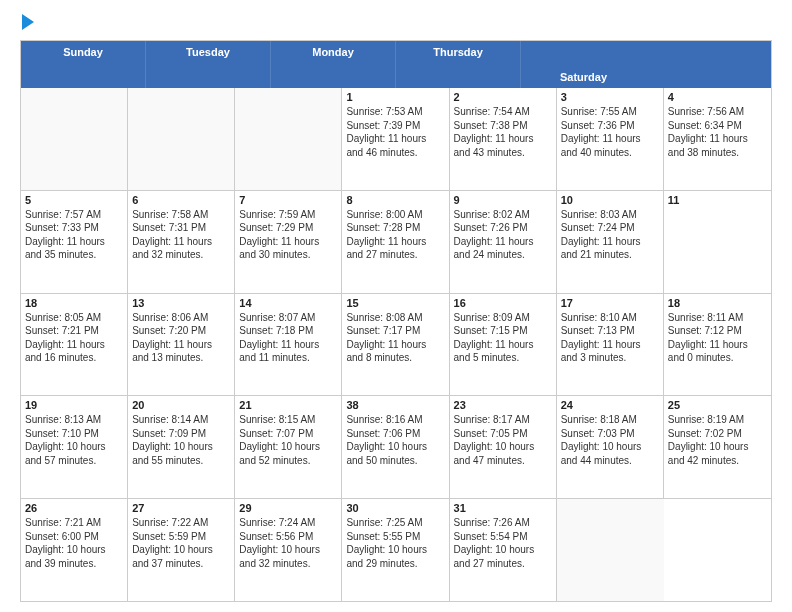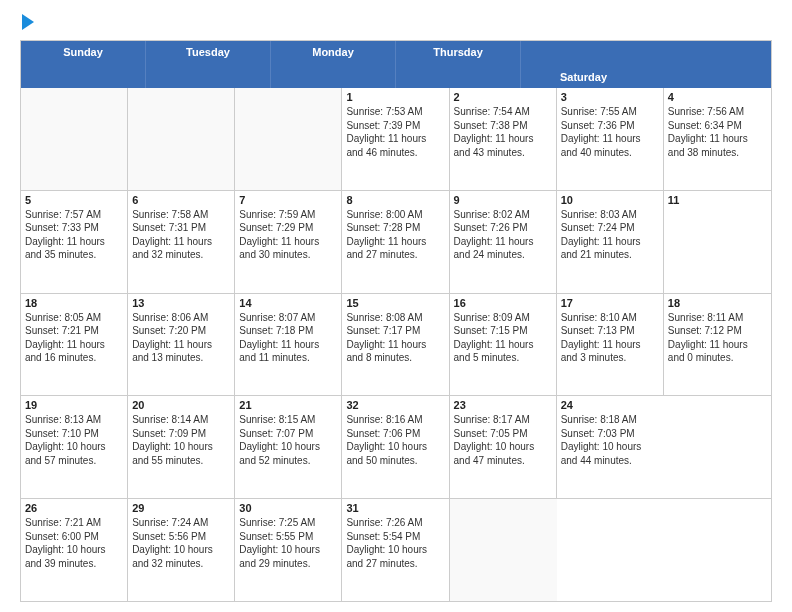--- a/index.html
+++ b/index.html
@@ -267,44 +267,56 @@
 Sunset: 7:09 PM
 Daylight: 10 hours and 55 minutes.</div>
           </div>
           <div class="cal-cell">
             <div class="day-number">21</div>
             <div class="cell-info">Sunrise: 8:15 AM
 Sunset: 7:07 PM
 Daylight: 10 hours and 52 minutes.</div>
           </div>
           <div class="cal-cell">
-            <div class="day-number">32</div>
+            <div class="day-number">38</div>
             <div class="cell-info">Sunrise: 8:16 AM
 Sunset: 7:06 PM
 Daylight: 10 hours and 50 minutes.</div>
           </div>
           <div class="cal-cell">
             <div class="day-number">23</div>
             <div class="cell-info">Sunrise: 8:17 AM
 Sunset: 7:05 PM
 Daylight: 10 hours and 47 minutes.</div>
           </div>
           <div class="cal-cell">
             <div class="day-number">24</div>
             <div class="cell-info">Sunrise: 8:18 AM
 Sunset: 7:03 PM
 Daylight: 10 hours and 44 minutes.</div>
           </div>
+          <div class="cal-cell">
+            <div class="day-number">25</div>
+            <div class="cell-info">Sunrise: 8:19 AM
+Sunset: 7:02 PM
+Daylight: 10 hours and 42 minutes.</div>
+          </div>
         </div>
         <div class="cal-row">
           <div class="cal-cell">
             <div class="day-number">26</div>
             <div class="cell-info">Sunrise: 7:21 AM
 Sunset: 6:00 PM
 Daylight: 10 hours and 39 minutes.</div>
+          </div>
+          <div class="cal-cell">
+            <div class="day-number">27</div>
+            <div class="cell-info">Sunrise: 7:22 AM
+Sunset: 5:59 PM
+Daylight: 10 hours and 37 minutes.</div>
           </div>
           <div class="cal-cell">
             <div class="day-number">29</div>
             <div class="cell-info">Sunrise: 7:24 AM
 Sunset: 5:56 PM
 Daylight: 10 hours and 32 minutes.</div>
           </div>
           <div class="cal-cell">
             <div class="day-number">30</div>
             <div class="cell-info">Sunrise: 7:25 AM

